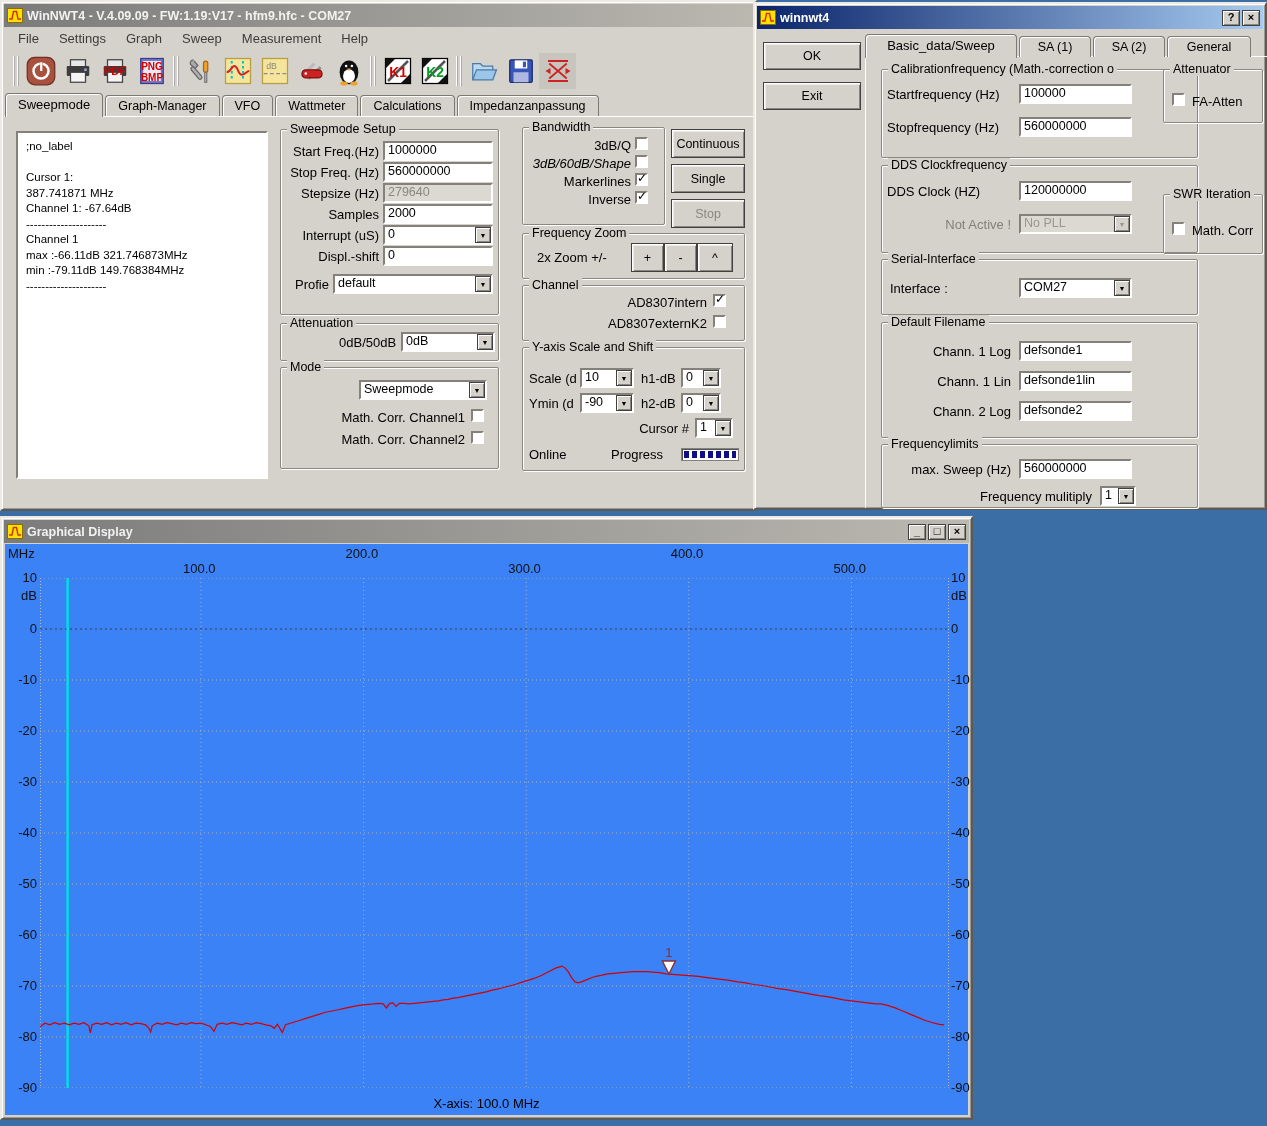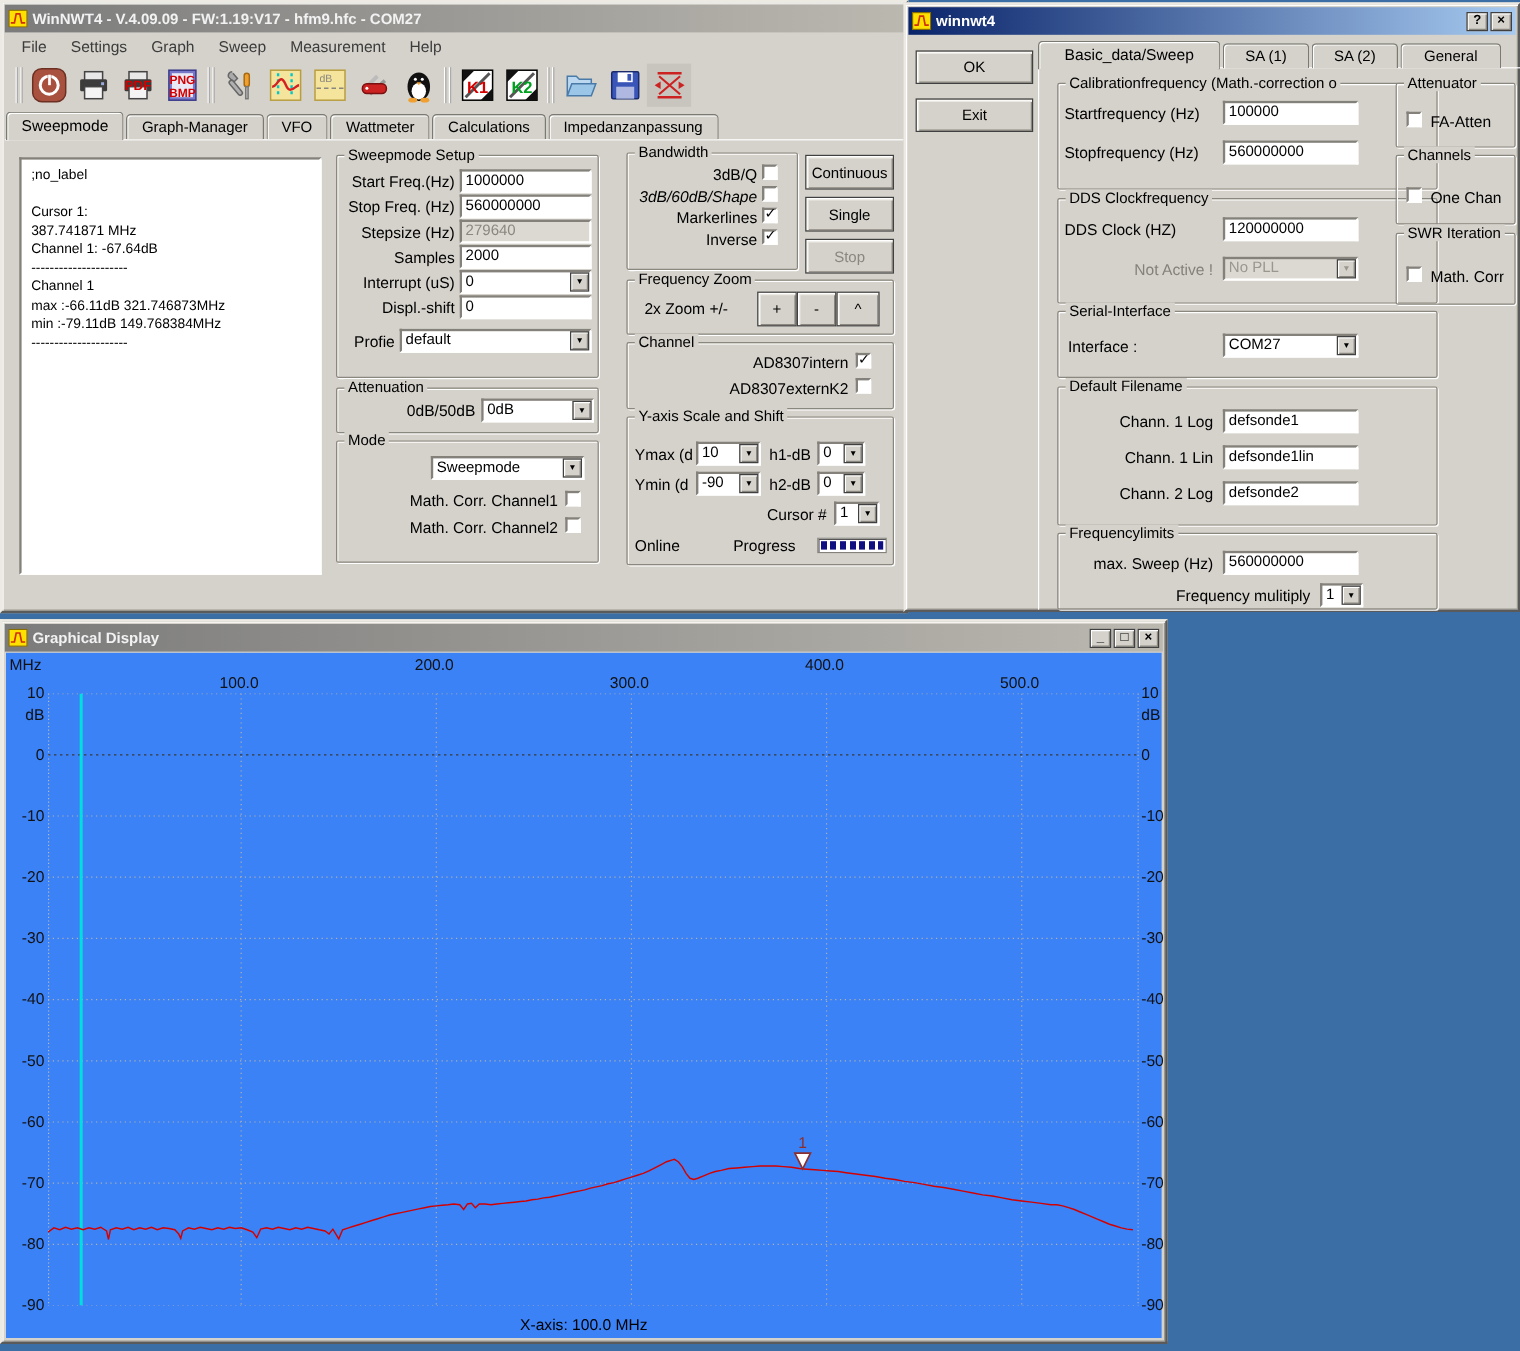--- a/index.html
+++ b/index.html
@@ -300,21 +300,21 @@
     <div class="g" style="left:518px; top:168px; width:223px; height:56px;">
       <span class="legend">Channel</span>
       <span class="lbl r" style="left:2px; top:9px; width:182px;">AD8307intern</span>
       <span class="cb checked" style="left:190px; top:8px;"></span>
       <span class="lbl r" style="left:2px; top:30px; width:182px;padding-left:36px;">AD8307externK2</span>
       <span class="cb" style="left:190px; top:29px;"></span>
     </div>
 
     <div class="g" style="left:518px; top:230px; width:223px; height:124px;">
       <span class="legend">Y-axis Scale and Shift</span>
-      <span class="lbl" style="left:6px; top:23px; width:50px;">Ymax (d</span>
+      <span class="lbl" style="left:6px; top:23px; width:50px;">Scale (d</span>
       <div class="combo" style="left:57px; top:20px; width:54px;">
           <span class="val">10</span>
           <span class="drop">▼</span>
         </div>
       <span class="lbl" style="left:118px; top:23px;">h1-dB</span>
       <div class="combo" style="left:158px; top:20px; width:40px;">
           <span class="val">0</span>
           <span class="drop">▼</span>
         </div>
       <span class="lbl" style="left:6px; top:48px; width:50px;">Ymin (d</span>
@@ -384,25 +384,20 @@
       <span class="legend">DDS Clockfrequency</span>
       <span class="lbl" style="left:5px; top:18px; width:128px;">DDS Clock (HZ)</span>
       <div class="field" style="left:137px; top:15px; width:113px;">120000000</div>
       <span class="lbl dis r" style="left:5px; top:51px; width:124px;">Not Active !</span>
       <div class="combo disabled" style="left:137px; top:48px; width:113px;">
           <span class="val">No PLL</span>
           <span class="drop">▼</span>
         </div>
     </div>
 
-    <div class="g" style="left:297px; top:72px; width:100px; height:58px;">
-      <span class="legend">Channels</span>
-      <span class="cb" style="left:8px; top:26px;"></span>
-      <span class="lbl" style="left:28px; top:27px;">One Chan</span>
-    </div>
 
     <div class="g" style="left:297px; top:137px; width:100px; height:60px;">
       <span class="legend">SWR Iteration</span>
       <span class="cb" style="left:8px; top:27px;"></span>
       <span class="lbl" style="left:28px; top:28px;">Math. Corr</span>
     </div>
 
     <div class="g" style="left:15px; top:202px; width:317px; height:56px;">
       <span class="legend">Serial-Interface</span>
       <span class="lbl" style="left:8px; top:21px;">Interface :</span>

